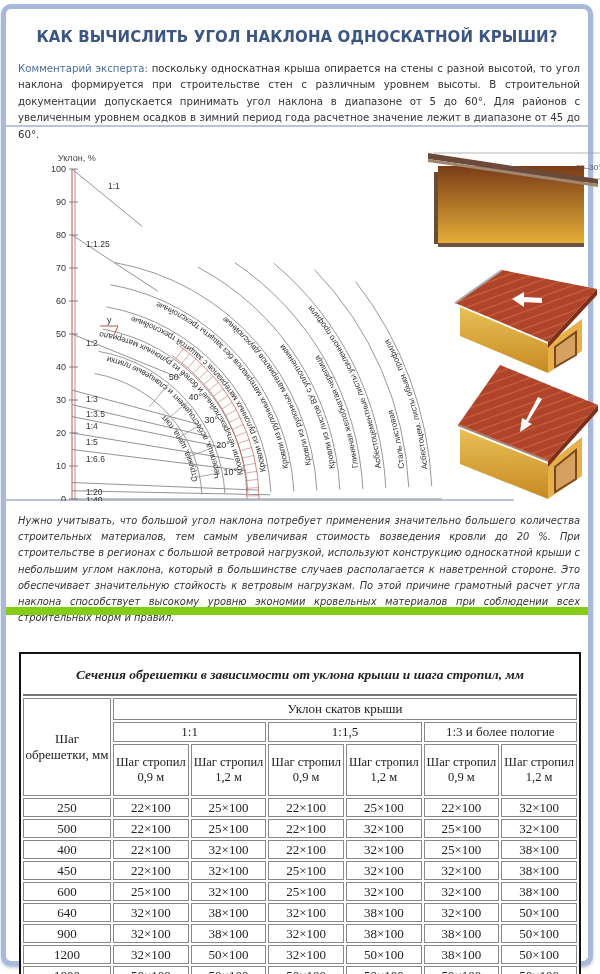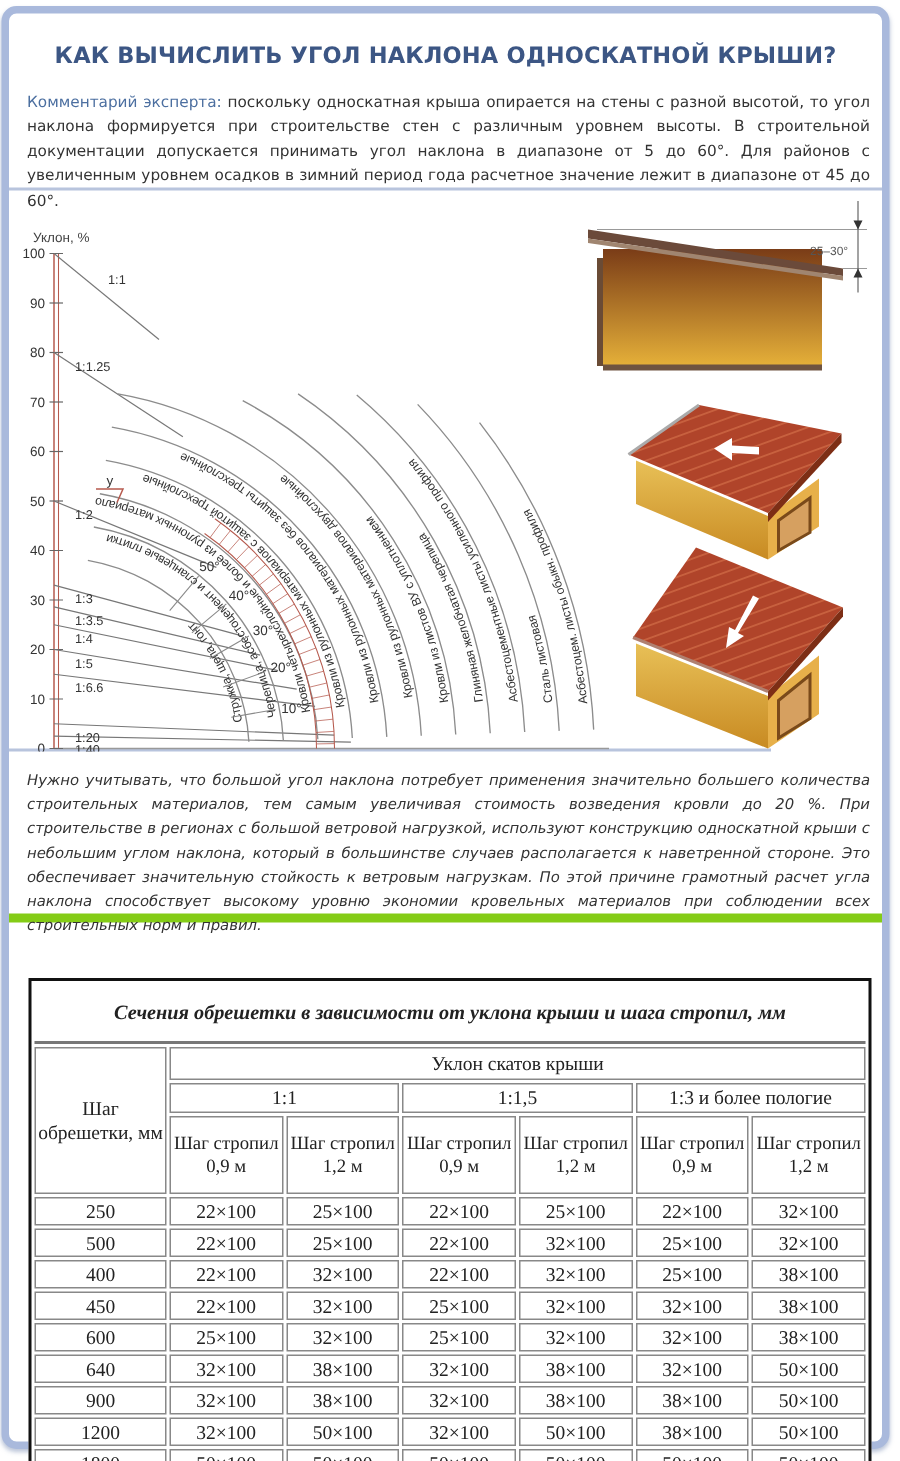--- a/index.html
+++ b/index.html
@@ -15,22 +15,22 @@
     position: absolute; left: 0; top: 19px; width: 582px; text-align: center;
     color: #3c5684; font-weight: bold; font-size: 15px; letter-spacing: 0.1px;
     font-family: "DejaVu Sans", sans-serif;
   }
   .expert {
     position: absolute; left: 12px; top: 52px; width: 562px;
     font-size: 10.2px; line-height: 16.4px; color: #333;
     text-align: justify; font-family: "DejaVu Sans", sans-serif;
   }
   .expert .lbl { color: #4c6fa0; }
-  .section-diagram { position: absolute; left: 0; top: 120px; width: 508px; height: 372px; border-bottom: 2px solid #b8c4dd; }
-  .section-note { position: absolute; left: 0; top: 494px; width: 582px; height: 112px; border-bottom: 6px solid #84cc16; }
+  .section-diagram { position: absolute; left: 0; top: 120px; width: 508px; height: 372px; border-bottom: 2px solid #b8c4dd; padding-left: 36px; }
+  .section-note { position: absolute; left: 0; top: 494px; width: 582px; height: 112px; border-bottom: 8px solid #84cc16; }
   .note {
     position: absolute; left: 12px; top: 10px; width: 562px;
     font-style: italic; font-size: 9.9px; line-height: 16.2px; color: #333;
     text-align: justify;
   }
   .table-wrap { position: absolute; left: 13px; top: 617px; width: 562px; margin-top: 26px; }
   table.sect {
     width: 562px; border-collapse: separate; border-spacing: 2px;
     border: 2px solid #111; font-family: "Liberation Serif", serif; color: #222;
     background: #fff;

